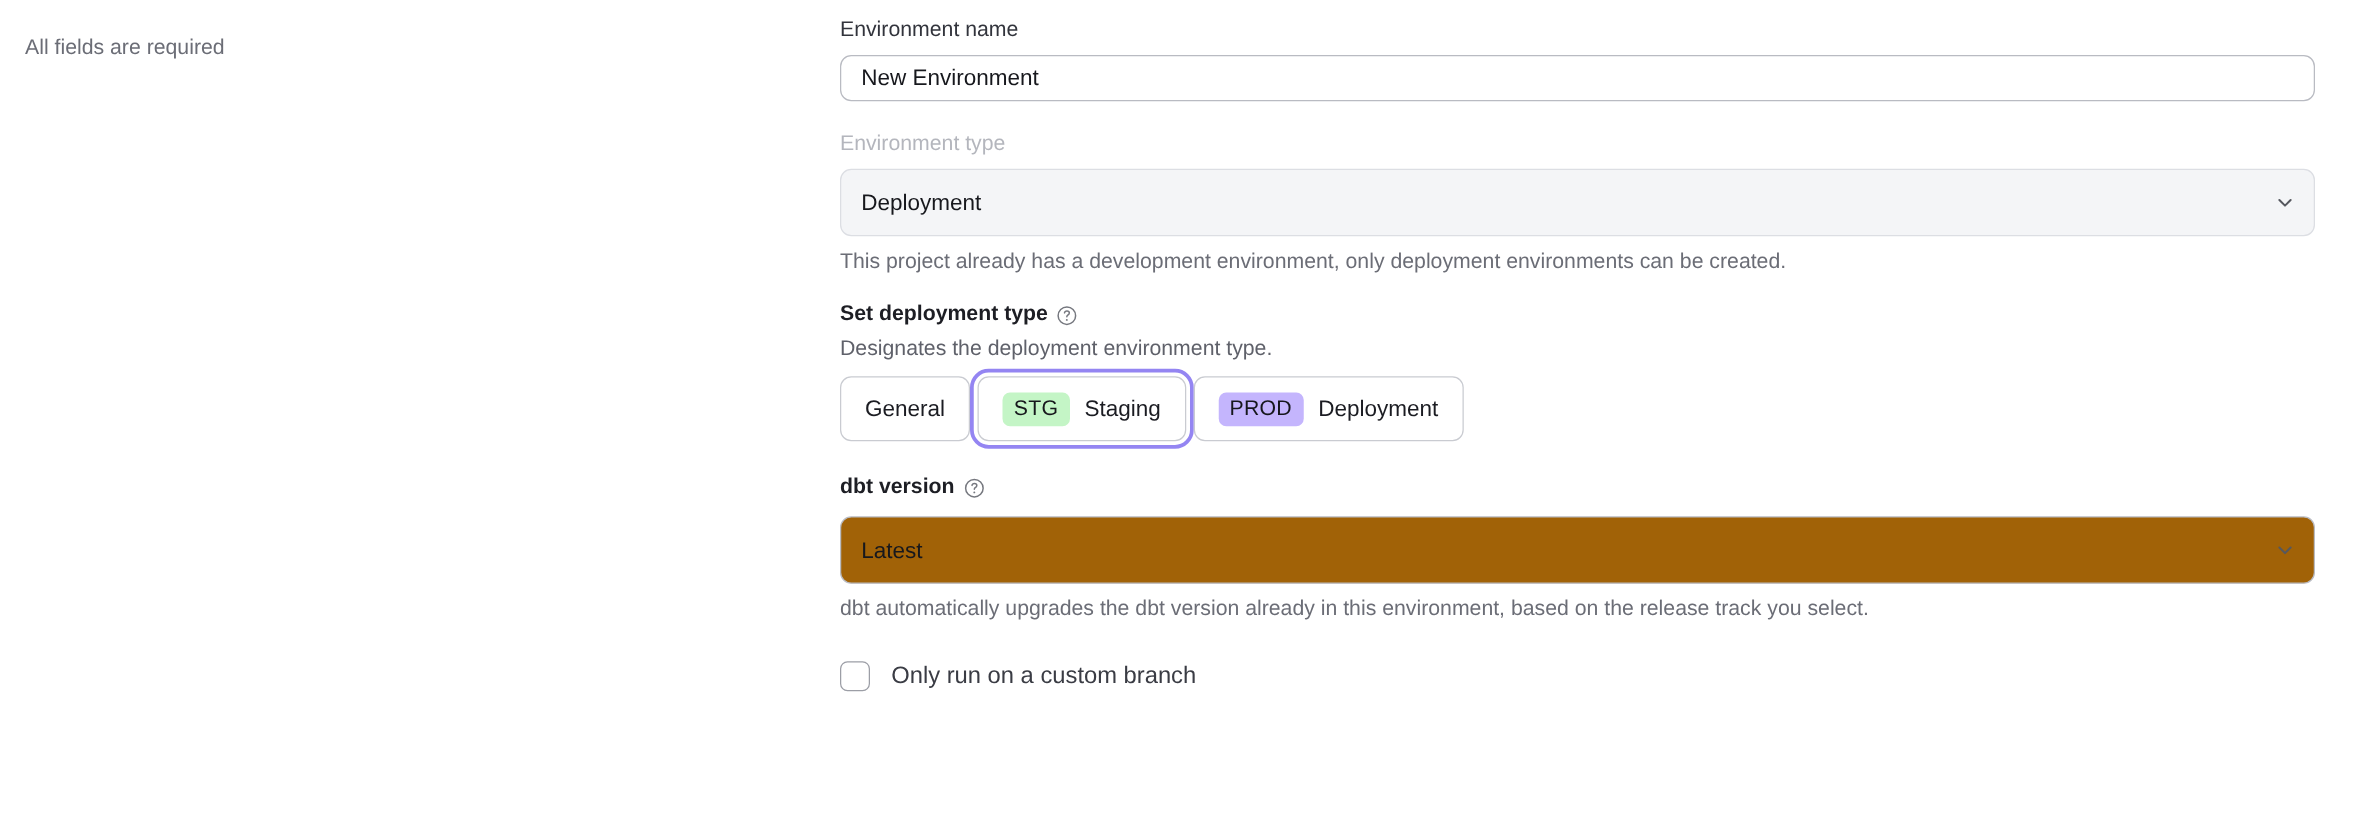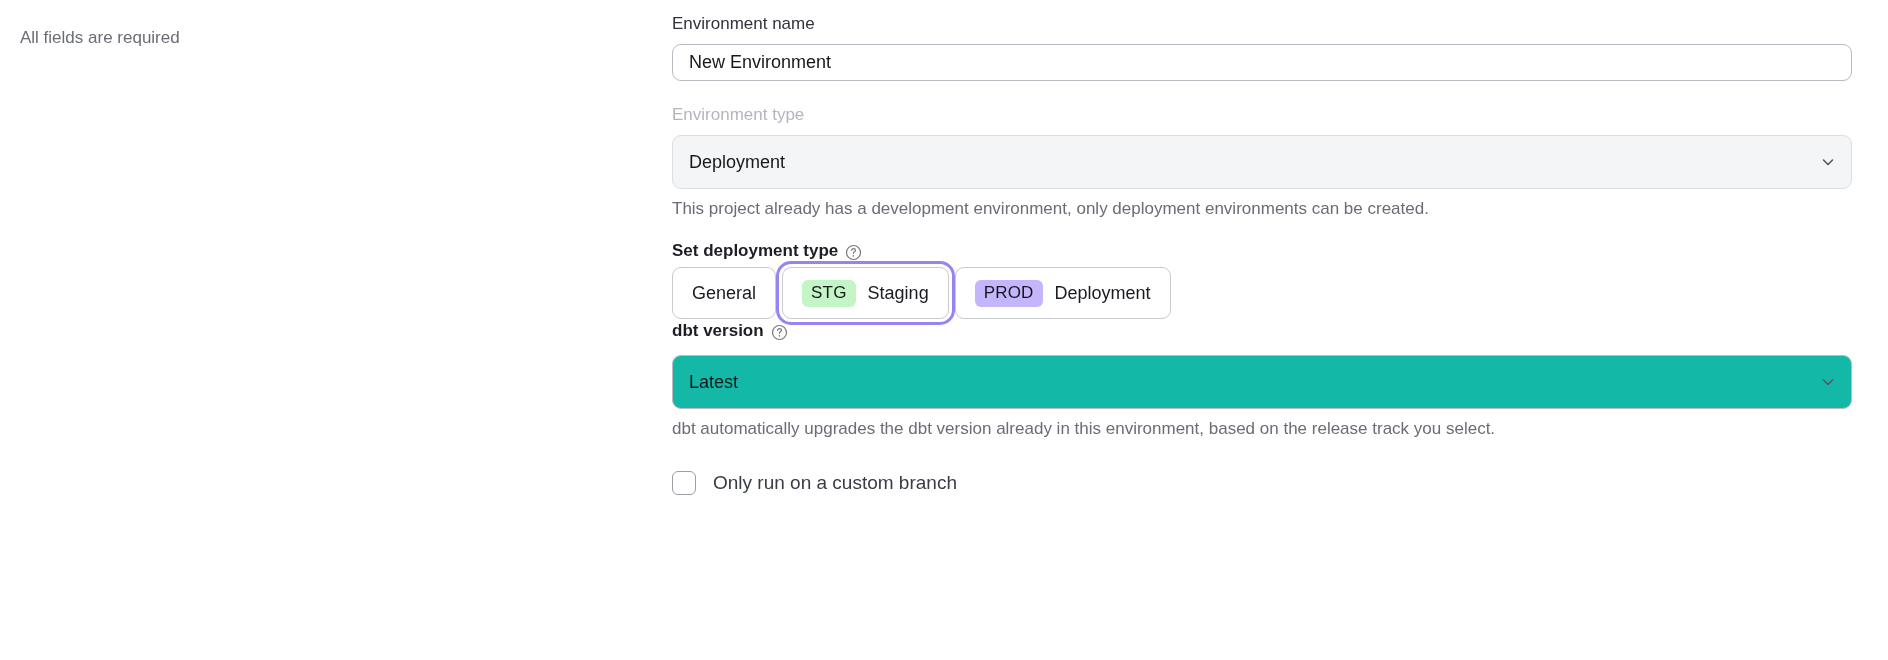--- a/index.html
+++ b/index.html
@@ -122,21 +122,21 @@
     border: 1px solid #dcdee3;
     border-radius: 9px;
     background: #f4f5f7;
     display: flex;
     align-items: center;
     padding: 0 16px;
     font-size: 18px;
     color: #17181d;
   }
   .select-box.enabled {
-    background: #14b8a6;
+    background: #a16207;
     border-color: #b9bbc2;
   }
   .chevron {
     position: absolute;
     right: 16px;
     top: 50%;
     transform: translateY(-50%);
     width: 16px;
     height: 16px;
     pointer-events: none;
@@ -217,21 +217,21 @@
     background: #ffffff;
     cursor: pointer;
     flex: 0 0 auto;
   }
   .check-label {
     font-size: 19px;
     color: #3a3c44;
     cursor: pointer;
   }
 
-  .mt-24 { }
+  .mt-24 { margin-top: 24px; }
   .mt-18 { margin-top: 18px; }
   .mt-22 { margin-top: 22px; }
 </style>
 </head>
 <body>
 
 <div class="page">
 
   <div class="left-col">
     <div class="page-subtitle">All fields are required</div>
@@ -263,20 +263,21 @@
       <div class="label-row">
         <span class="field-label strong">Set deployment type</span>
         <span class="help-icon">
           <svg width="17" height="17" viewBox="0 0 17 17" fill="none">
             <circle cx="8.5" cy="8.5" r="7" stroke="#76787f" stroke-width="1.2"></circle>
             <path d="M6.6 6.3c0.15-1 1-1.6 1.95-1.6 1.05 0 1.9 0.67 1.9 1.65 0 0.95-0.62 1.3-1.3 1.75-0.55 0.36-0.68 0.72-0.68 1.25" stroke="#76787f" stroke-width="1.2" stroke-linecap="round" fill="none"></path>
             <circle cx="8.45" cy="11.9" r="0.78" fill="#76787f"></circle>
           </svg>
         </span>
       </div>
+      <div class="sub-desc">Designates the deployment environment type.</div>
 
       <div class="segmented">
 
         <button class="seg-btn">
           <span class="seg-label">General</span>
         </button>
 
         <button class="seg-btn focused">
           <span class="seg-badge stg">STG</span>
           <span class="seg-label">Staging</span>

